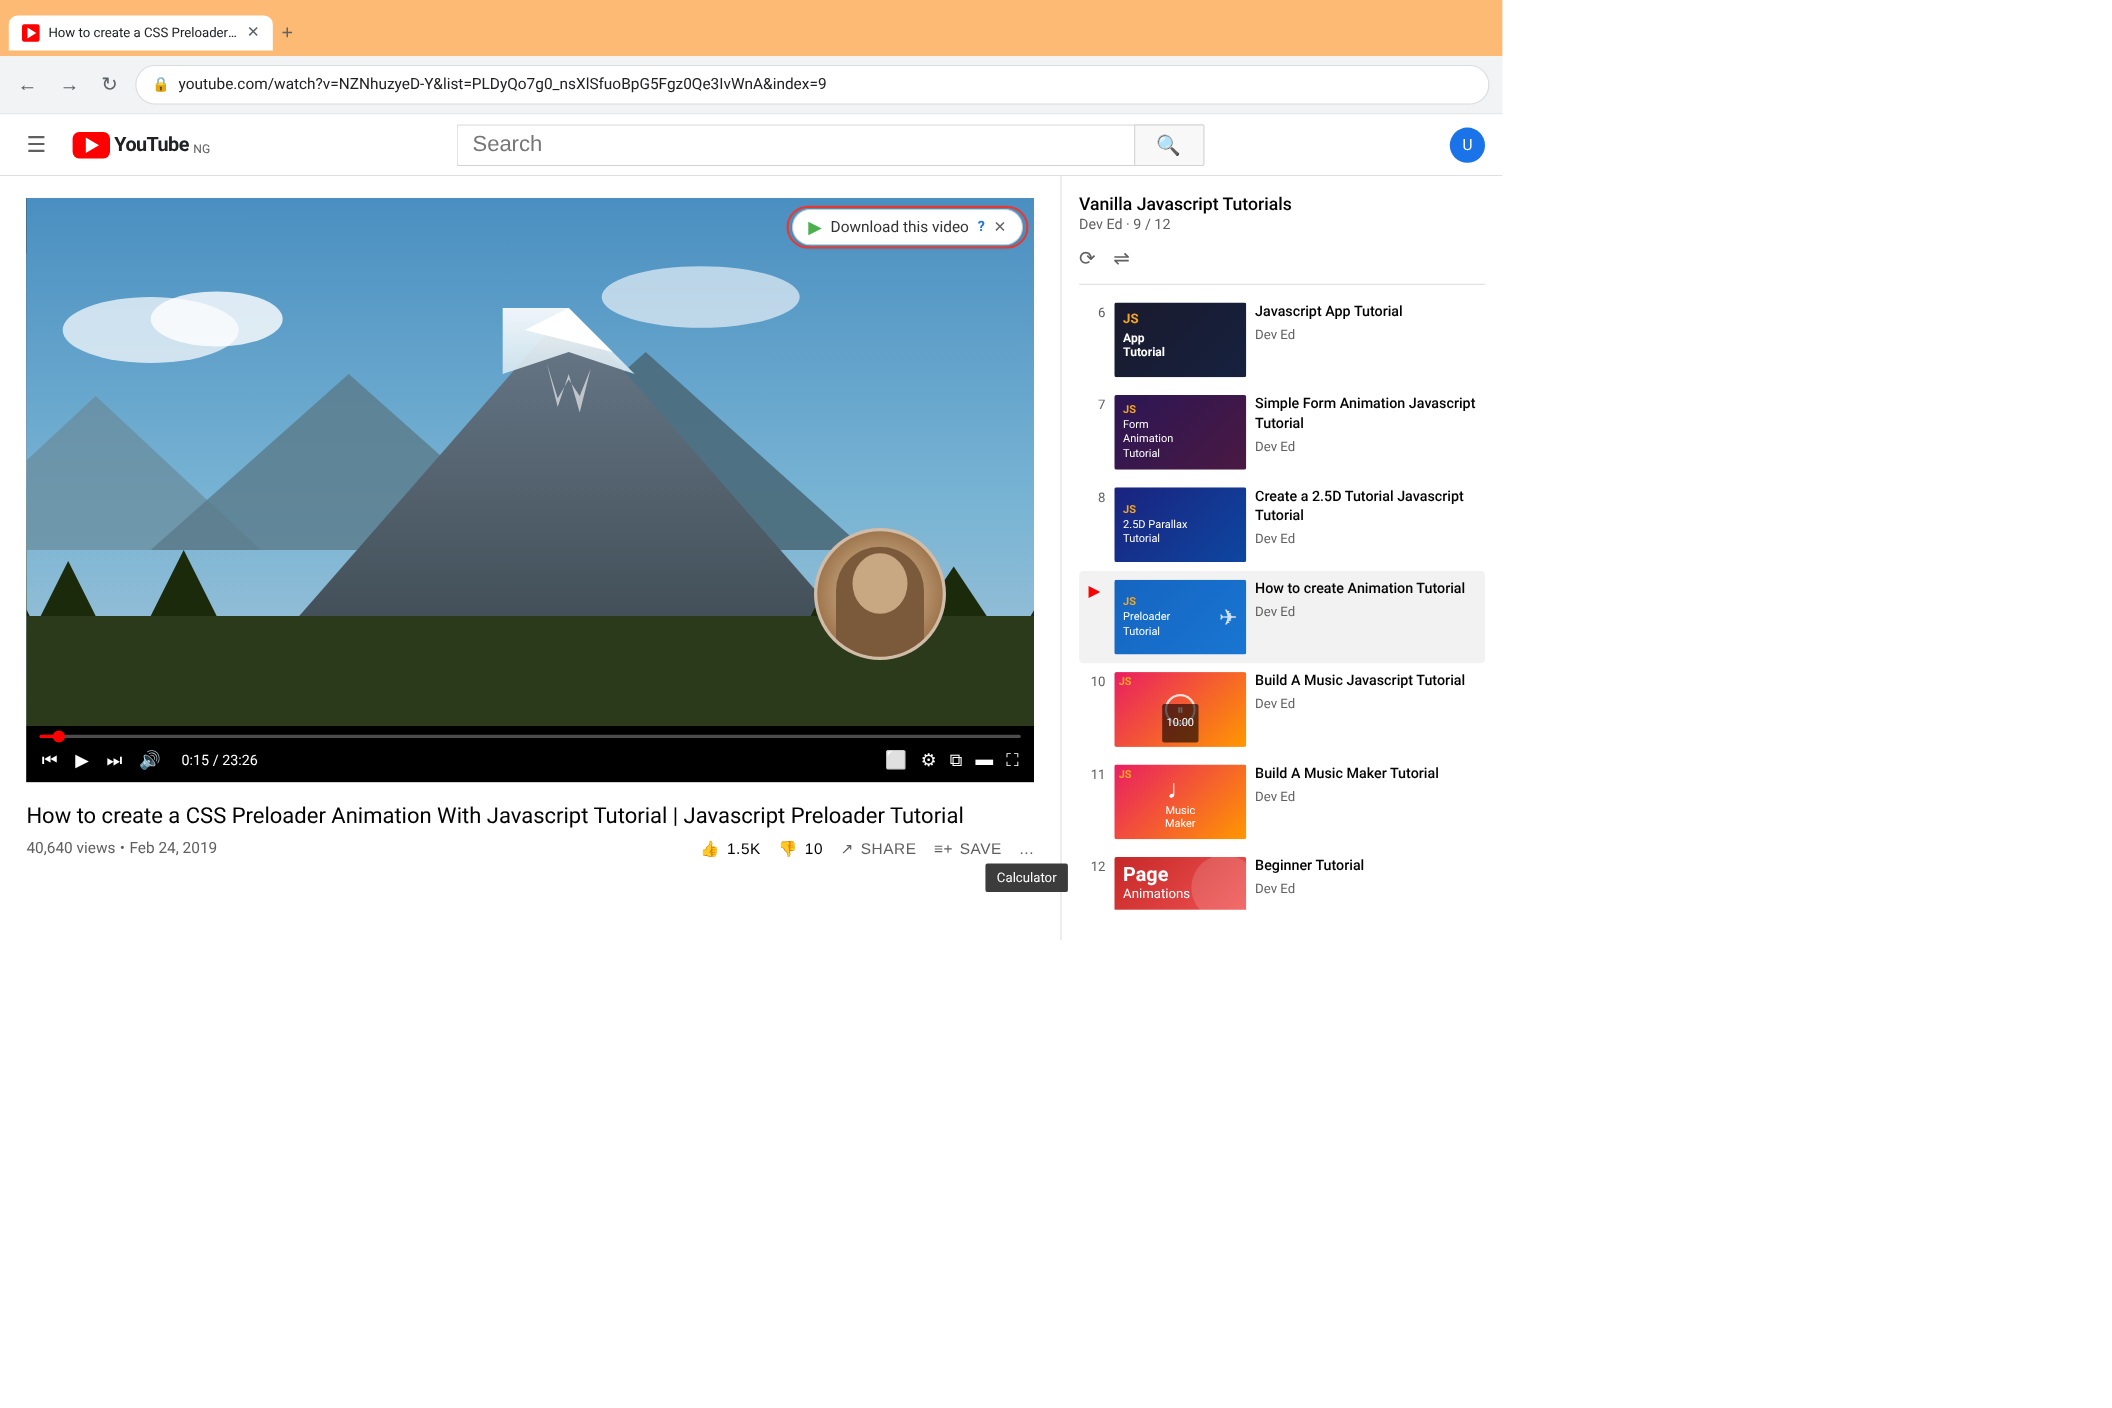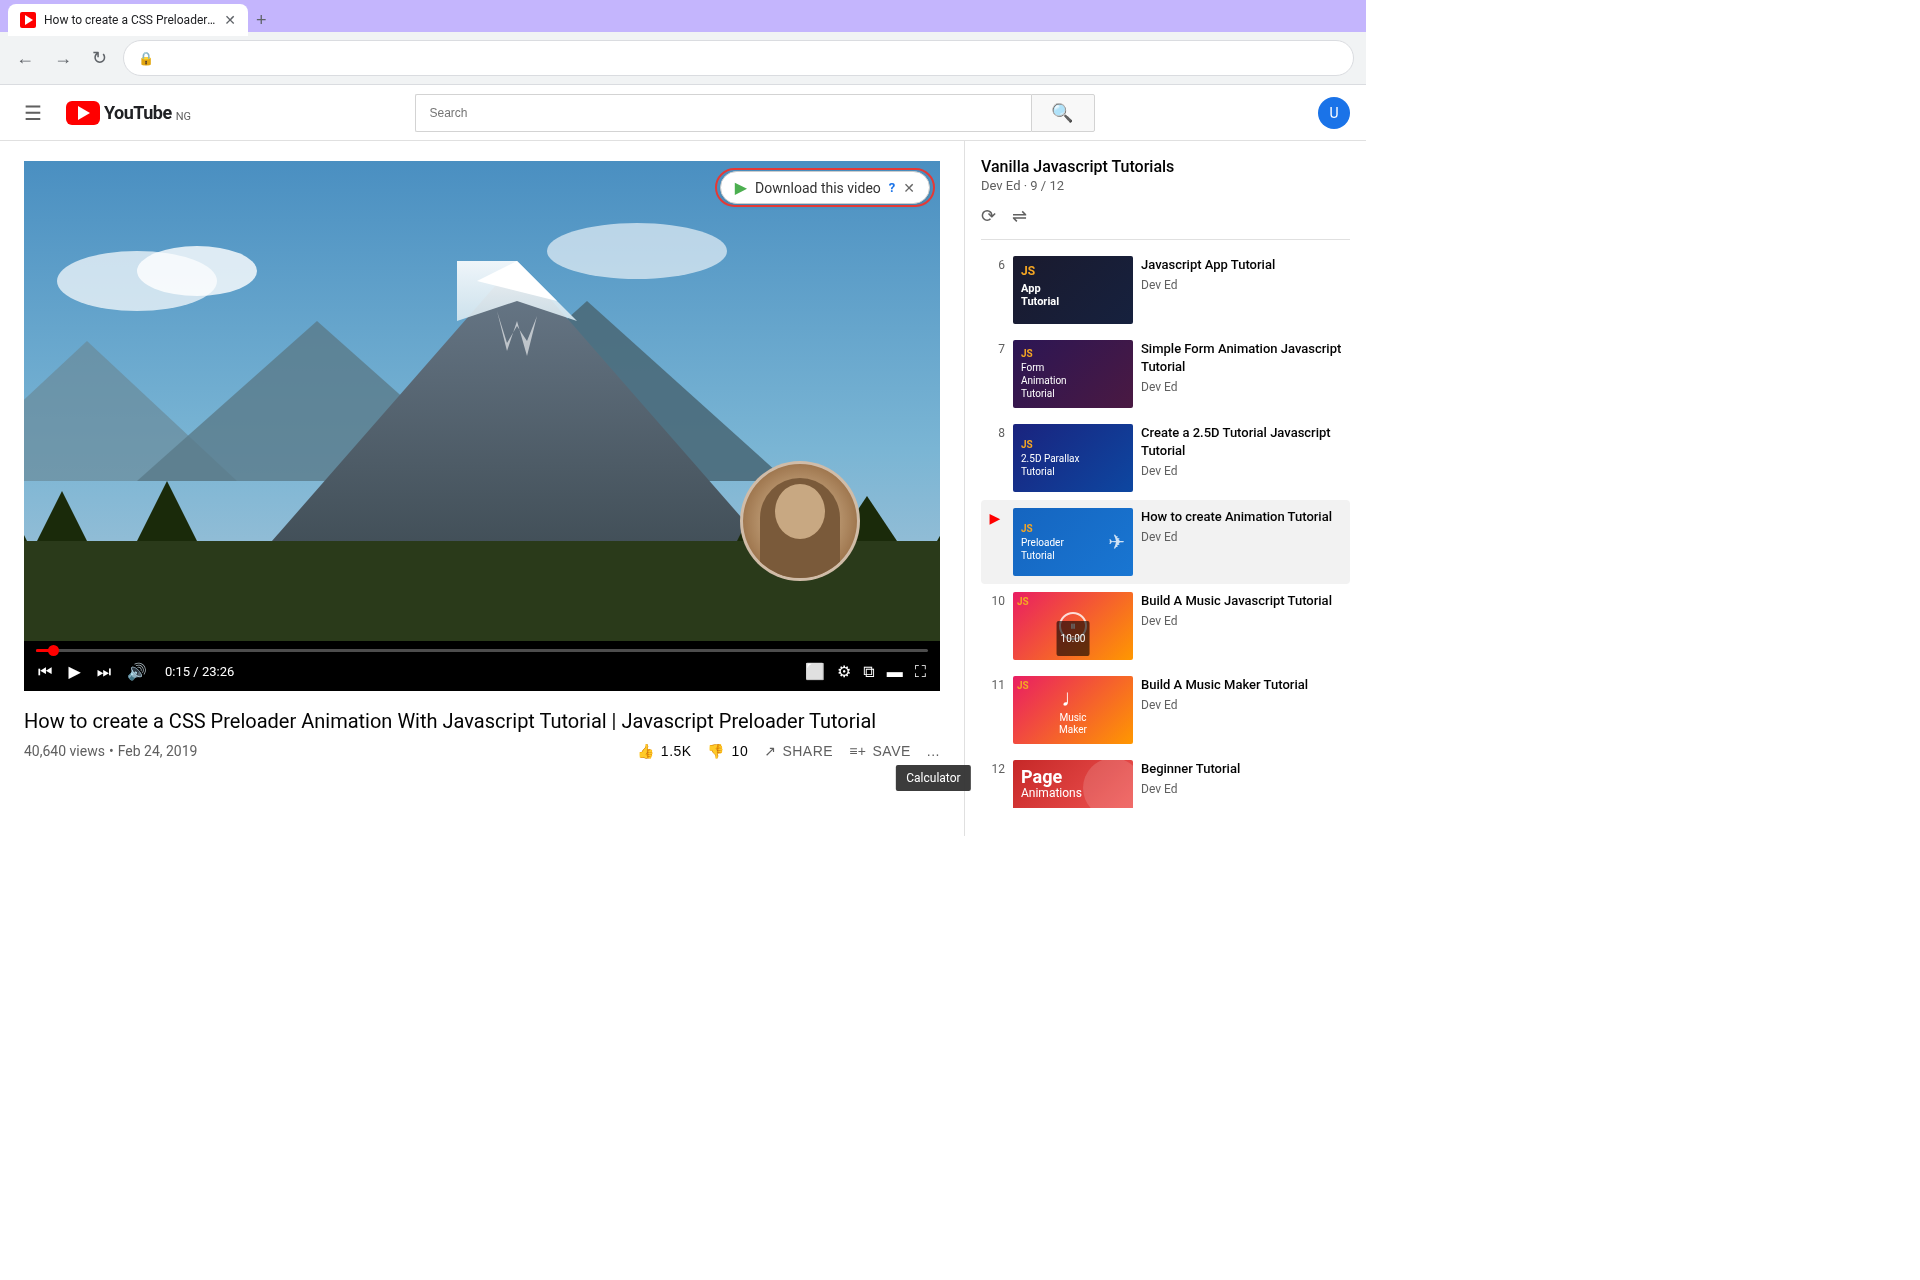--- a/index.html
+++ b/index.html
@@ -7,22 +7,22 @@
 
     
     .browser-chrome {
       background: #f1f3f4;
       border-bottom: 1px solid #dadce0;
     }
     .tab-bar {
       display: flex;
       align-items: center;
       padding: 8px 8px 0 8px;
-      background: #c4b5fd;
-      height: 32px;
+      background: #fdba74;
+      height: 51px;
     }
     .tab {
       display: flex;
       align-items: center;
       background: #fff;
       border-radius: 8px 8px 0 0;
       padding: 0 12px;
       height: 32px;
       font-size: 12px;
       color: #202124;
@@ -106,21 +106,21 @@
       align-items: center;
       width: 680px;
     }
     .yt-search input {
       flex: 1;
       height: 38px;
       border: 1px solid #d3d3d3;
       border-right: none;
       border-radius: 2px 0 0 2px;
       padding: 0 14px;
-      font-size: 12px;
+      font-size: 20px;
       color: #202124;
       outline: none;
     }
     .yt-search-btn {
       height: 38px;
       width: 64px;
       background: #f8f8f8;
       border: 1px solid #d3d3d3;
       border-radius: 0 2px 2px 0;
       cursor: pointer;
@@ -385,20 +385,21 @@
       <span class="tab-close">✕</span>
     </div>
     <button class="new-tab-btn">+</button>
   </div>
   <div class="address-bar">
     <button class="nav-btn">←</button>
     <button class="nav-btn">→</button>
     <button class="nav-btn">↻</button>
     <div class="url-bar">
       <span class="url-lock">🔒</span>
+      <span class="url-text">youtube.com/watch?v=NZNhuzyeD-Y&amp;list=PLDyQo7g0_nsXlSfuoBpG5Fgz0Qe3IvWnA&amp;index=9</span>
     </div>
   </div>
 </div>
 
 <div class="yt-header">
   <button class="yt-menu-btn">☰</button>
   <a class="yt-logo">
     <div class="yt-logo-icon">
       <div class="yt-logo-play"></div>
     </div>

